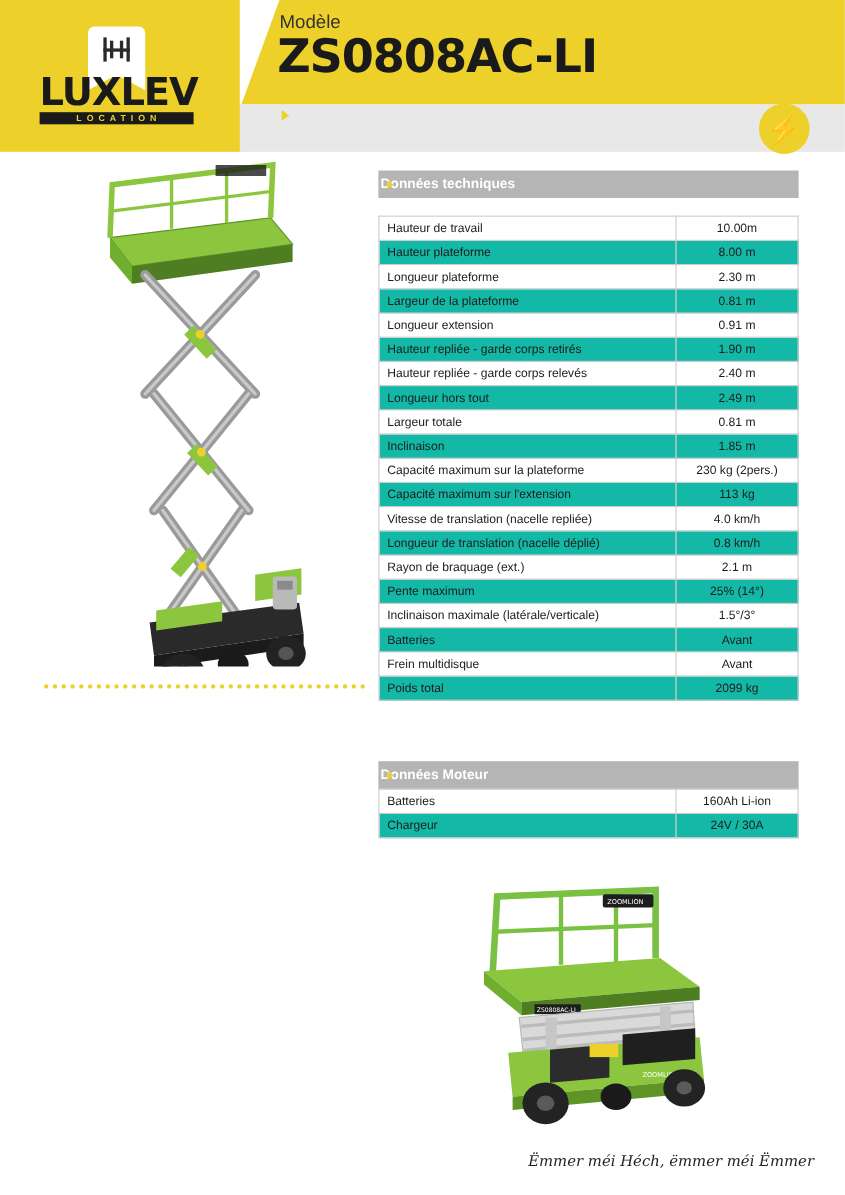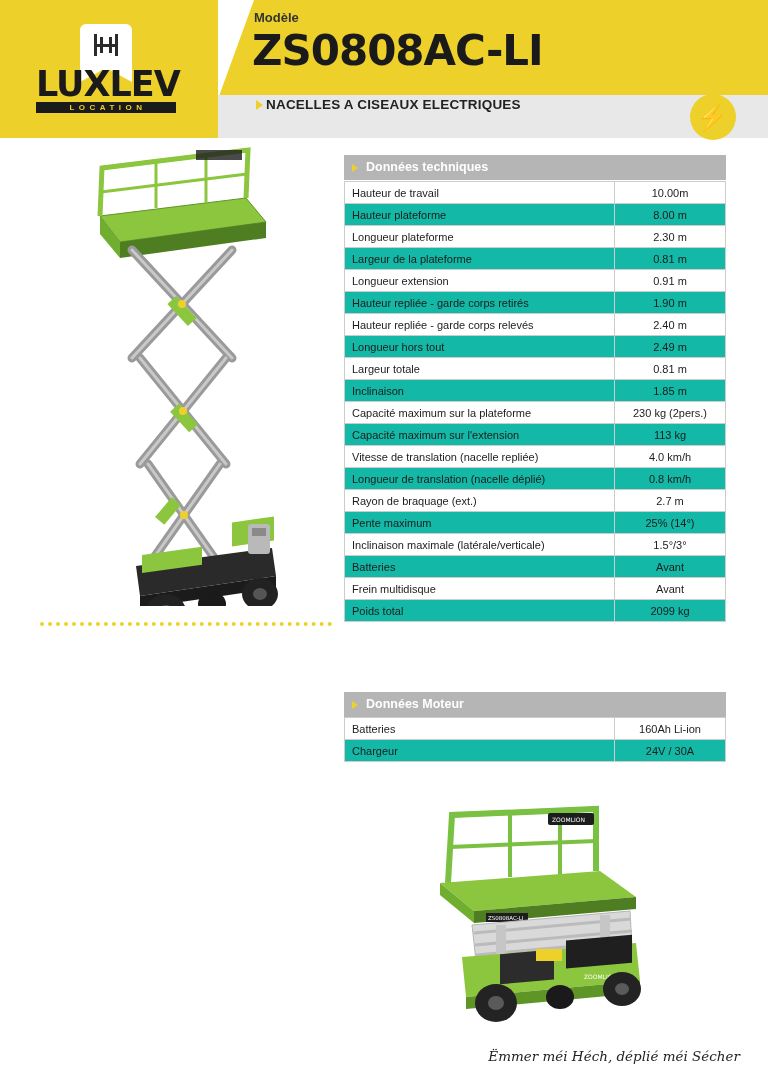--- a/index.html
+++ b/index.html
@@ -117,22 +117,22 @@
     color: #edd12a;
     font-size: 8px;
     letter-spacing: 4.5px;
     padding: 1px 0 1px 4px;
     font-weight: bold;
   }
 
   .model-label {
     position: absolute;
     left: 254px; top: 10px;
-    font-size: 13px;
-    font-weight: bold;
+    font-size: 17px;
+    font-weight: normal;
     color: #333;
   }
   .model-name {
     position: absolute;
     left: 252px; top: 26px;
     font-family: "DejaVu Sans", sans-serif;
     font-size: 42px;
     font-weight: bold;
     letter-spacing: -1px;
     color: #1a1a1a;
@@ -184,21 +184,21 @@
   .section {
     position: absolute;
     left: 344px;
     width: 382px;
   }
   .section-title {
     background: #b5b5b5;
     color: #ffffff;
     font-weight: bold;
     font-size: 12.5px;
-    padding: 5px 8px 6px 22px;
+    padding: 5px 8px 6px 2px;
     position: relative;
   }
   .section-title .tri {
     position: absolute;
     left: 8px; top: 9px;
     width: 0; height: 0;
     border-left: 6px solid #edd12a;
     border-top: 4px solid transparent;
     border-bottom: 4px solid transparent;
   }
@@ -213,21 +213,21 @@
     padding: 4px 7px;
     height: 22px;
     background: #ffffff;
   }
   td.val {
     width: 111px;
     text-align: center;
   }
   tr.alt td { background: #14b8a6; }
 
-  .spec-table-wrap { margin-top: 1px; }
+  .spec-table-wrap { margin-top: 16px; }
 
   
   .bottom-img {
     position: absolute;
     left: 400px; top: 805px;
     width: 300px; height: 220px;
   }
   .slogan {
     position: absolute;
     right: 28px; bottom: 22px;
@@ -258,21 +258,20 @@
           <i class="b2"></i>
       </div>
       <div class="logo-word">LUXLEV</div>
       <div class="logo-sub">LOCATION</div>
     </div>
   </div>
 
   <div class="model-label">Modèle</div>
   <div class="model-name">ZS0808AC-LI</div>
   <div class="category-arrow"></div>
-  <div class="category">NACELLES A CISEAUX ELECTRIQUES</div>
   <div class="elec-badge">⚡</div>
 </div>
 
 <div class="left-img">
   <svg viewBox="0 0 270 460" width="270" height="460">
 
     <g>
       <polygon points="64,70 210,52 230,76 84,96" fill="#8cc63f" stroke="#5f9427" stroke-width="1"></polygon>
       <polygon points="64,70 84,96 84,112 64,88" fill="#6fae2f"></polygon>
       <polygon points="84,96 230,76 230,92 84,112" fill="#4e7d22"></polygon>
@@ -388,21 +387,21 @@
           <tr>
             <td>Vitesse de translation (nacelle repliée)</td>
             <td class="val">4.0 km/h</td>
           </tr>
           <tr class="alt">
             <td>Longueur de translation (nacelle déplié)</td>
             <td class="val">0.8 km/h</td>
           </tr>
           <tr>
             <td>Rayon de braquage (ext.)</td>
-            <td class="val">2.7 m</td>
+            <td class="val">2.1 m</td>
           </tr>
           <tr class="alt">
             <td>Pente maximum</td>
             <td class="val">25% (14°)</td>
           </tr>
           <tr>
             <td>Inclinaison maximale (latérale/verticale)</td>
             <td class="val">1.5°/3°</td>
           </tr>
           <tr class="alt">
@@ -478,13 +477,13 @@
       <rect x="136" y="144" width="26" height="12" fill="#edd12a"></rect>
       <ellipse cx="96" cy="198" rx="21" ry="19" fill="#232323"></ellipse>
       <ellipse cx="96" cy="198" rx="8" ry="7" fill="#5a5a5a"></ellipse>
       <ellipse cx="222" cy="184" rx="19" ry="17" fill="#232323"></ellipse>
       <ellipse cx="222" cy="184" rx="7" ry="6" fill="#5a5a5a"></ellipse>
       <ellipse cx="160" cy="192" rx="14" ry="12" fill="#1a1a1a"></ellipse>
     </g>
   </svg>
 </div>
 
-<div class="slogan">Ëmmer méi Héch, déplié méi Sécher</div>
+<div class="slogan">Ëmmer méi Héch, ëmmer méi Ëmmer</div>
 
 </body></html>

